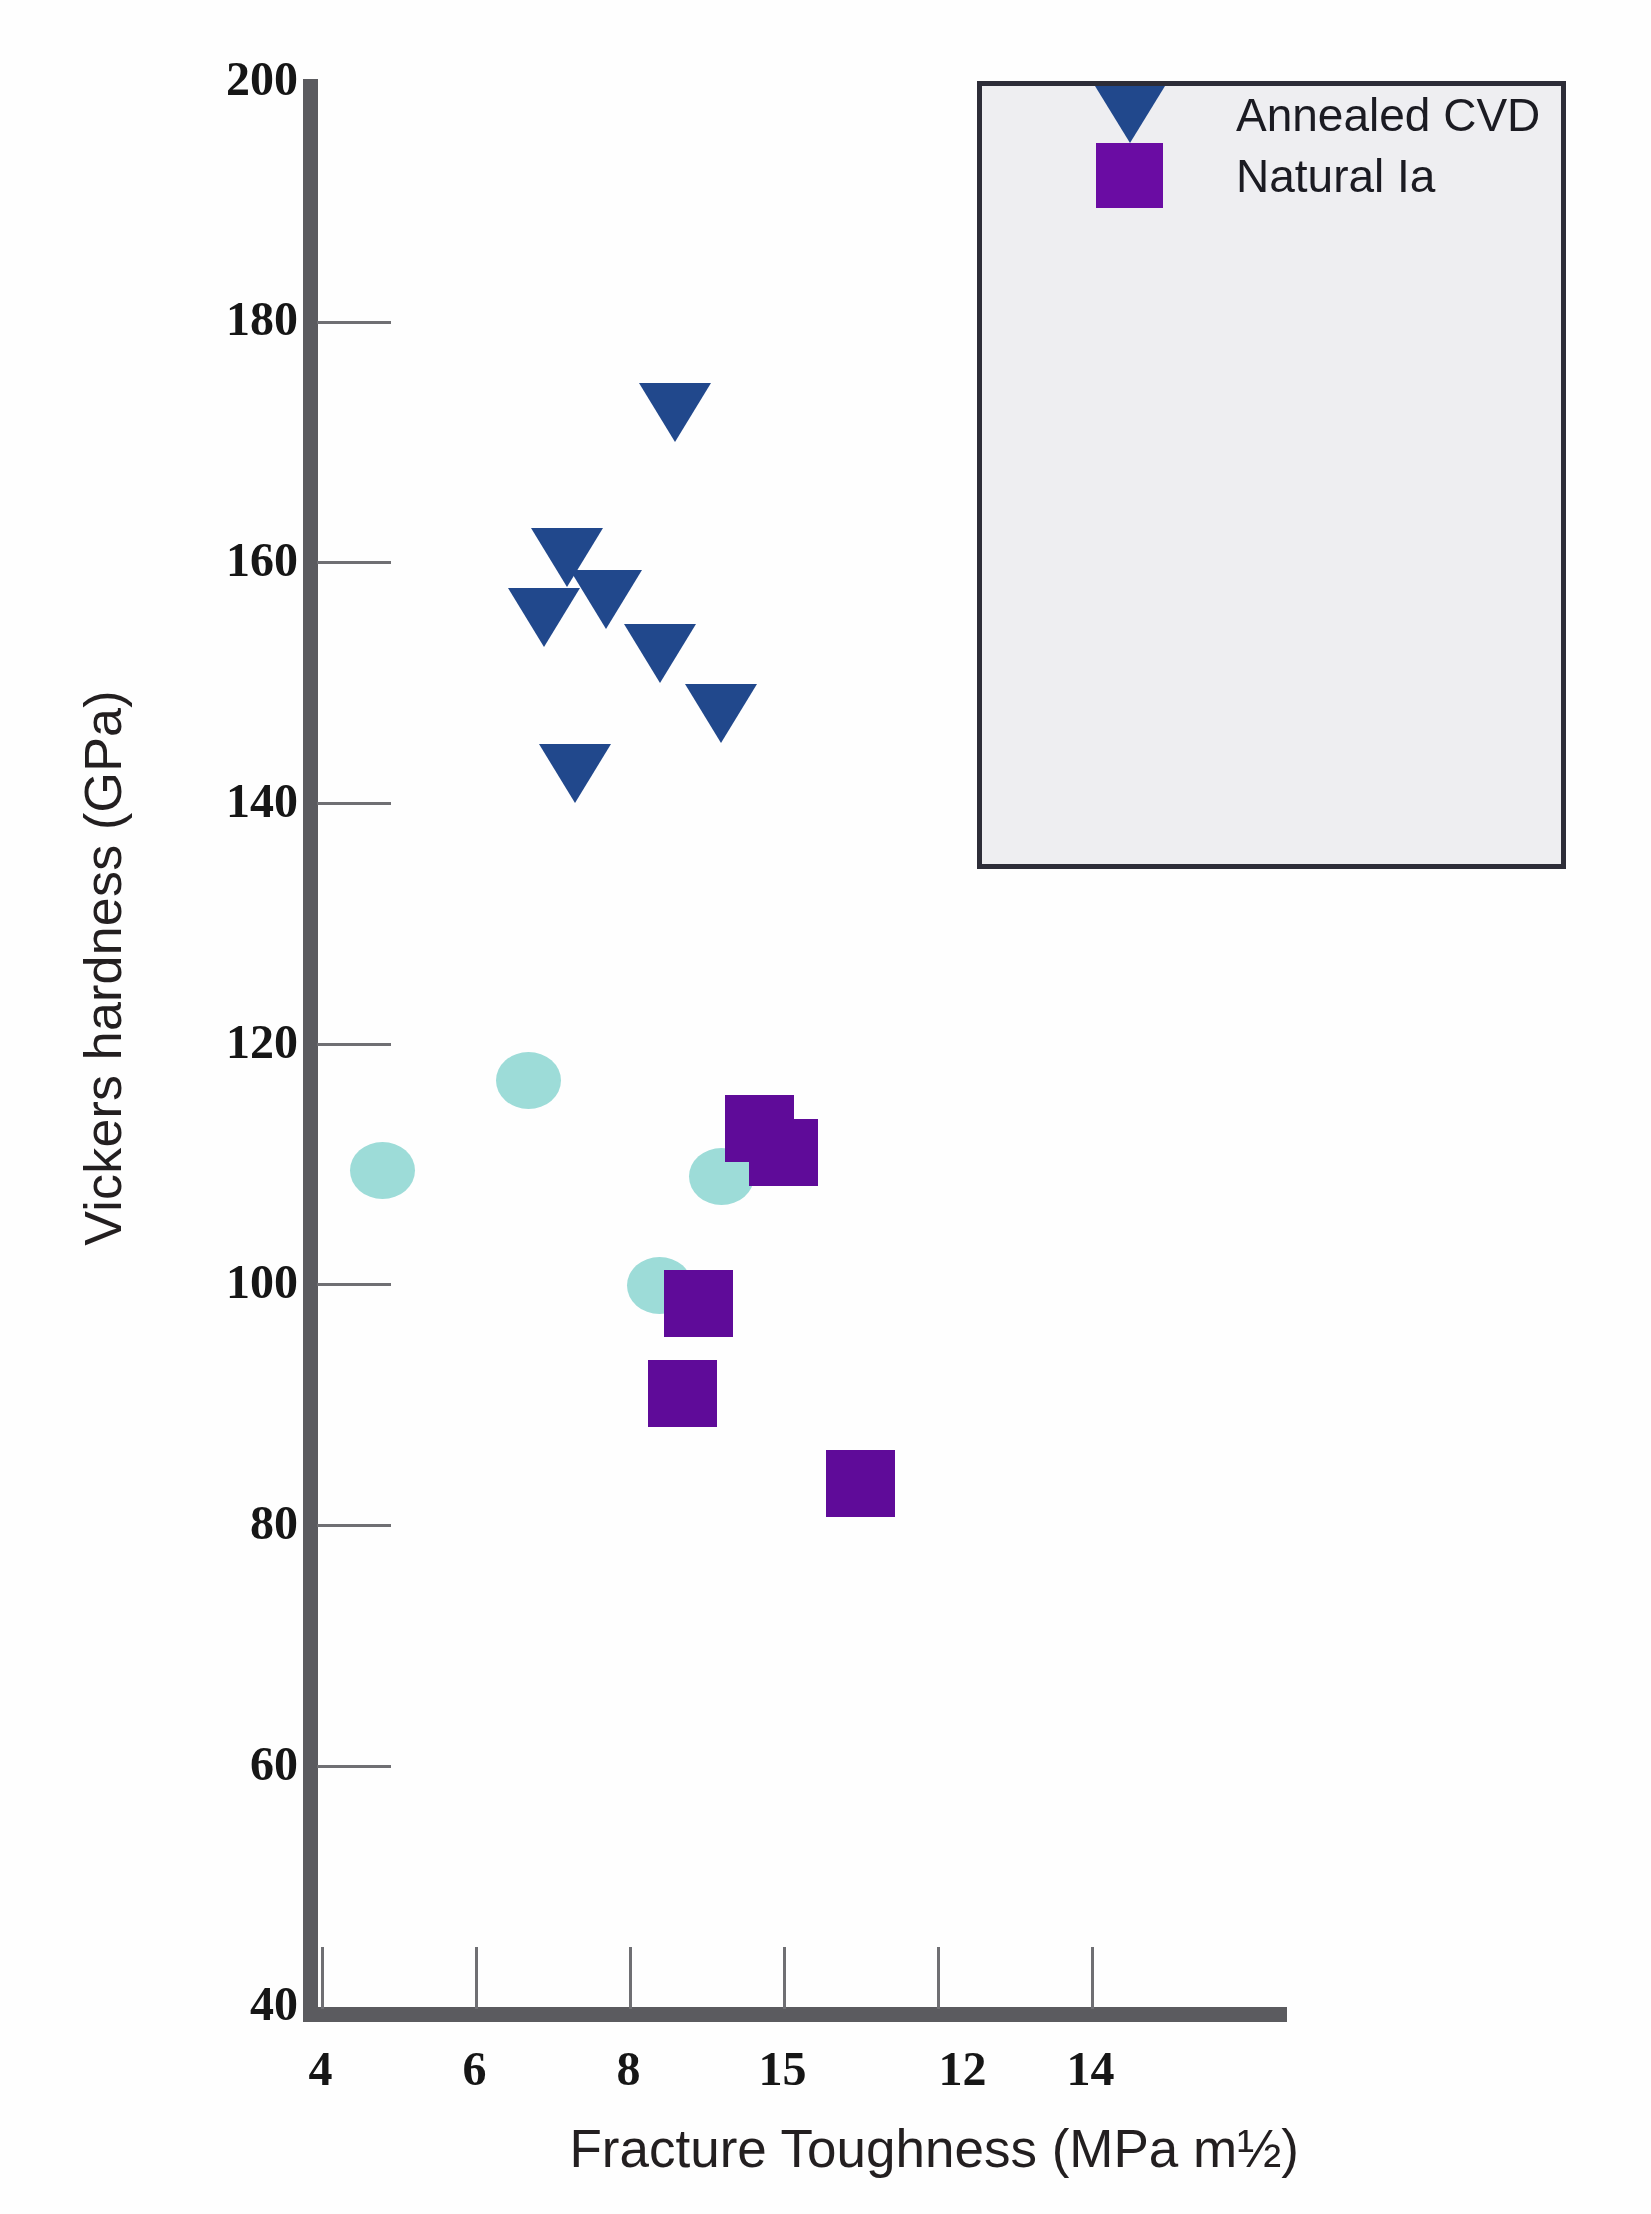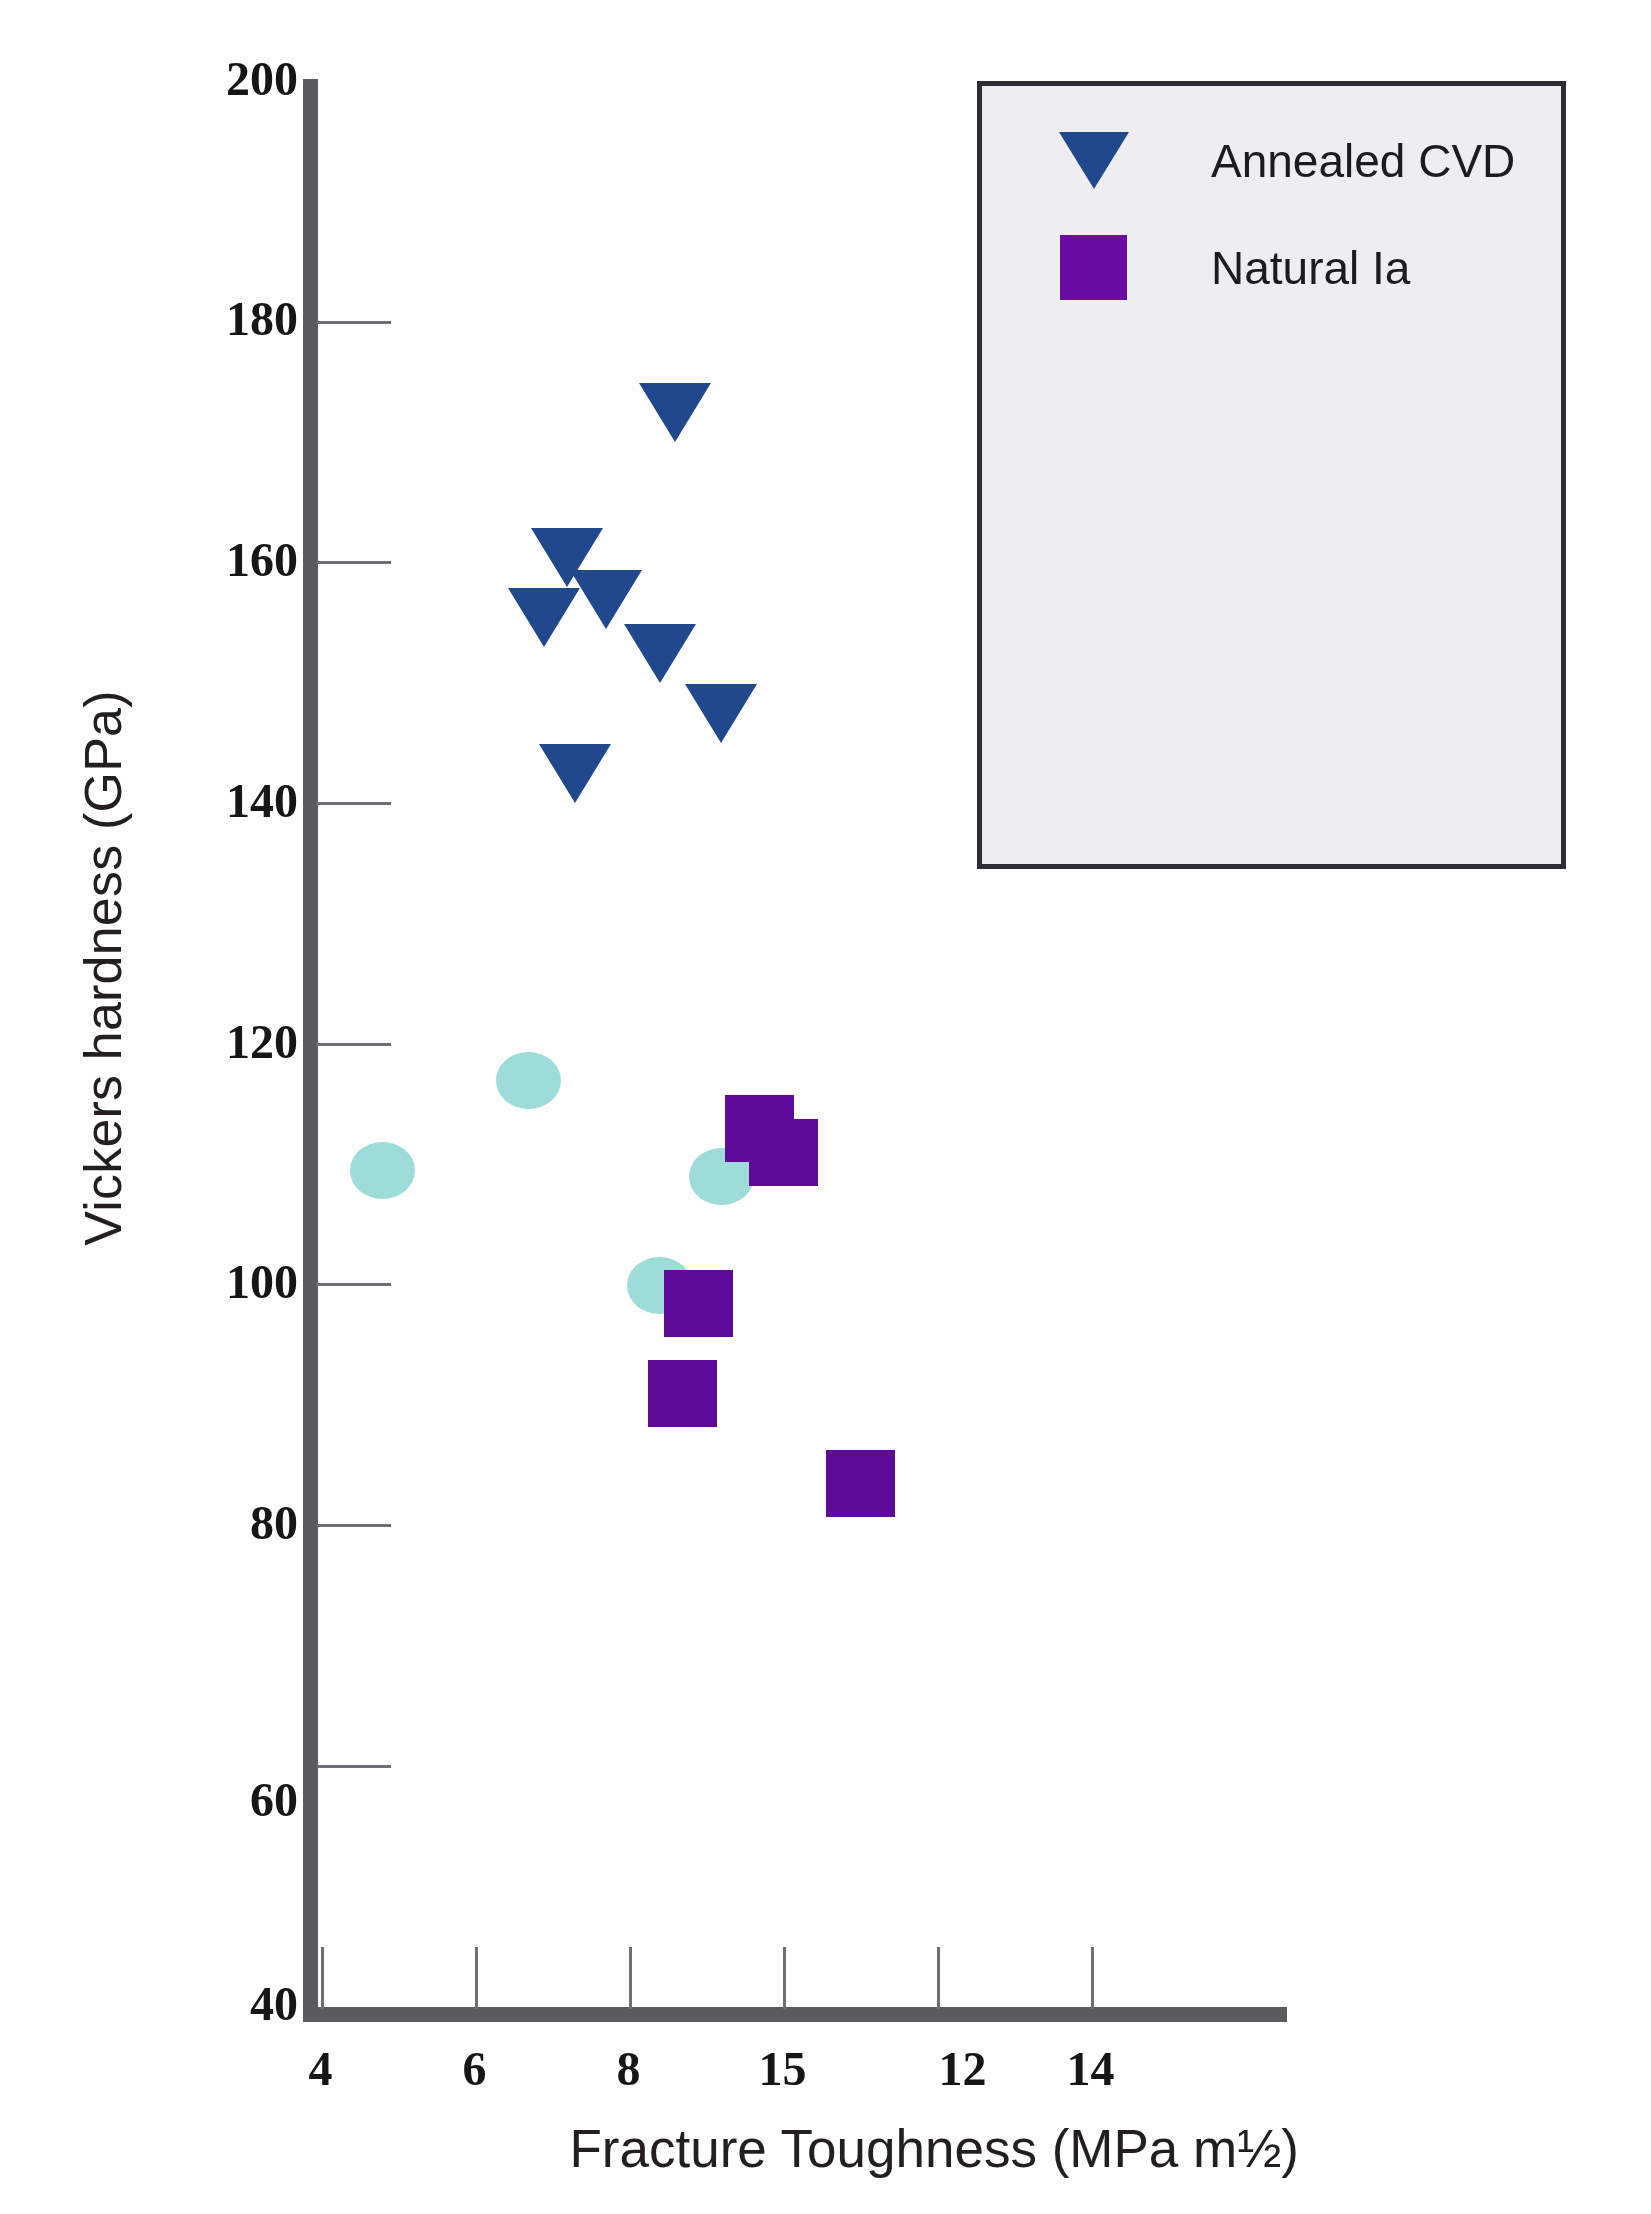--- a/index.html
+++ b/index.html
@@ -123,23 +123,21 @@
     margin-top: 40px;
     text-align: center;
     font-size: 52px;
     line-height: 1.13;
     color: #1b1b22;
     letter-spacing: 0.9px;
   }
   .legend-row {
     display: flex;
     align-items: center;
-    margin-top: 46px;
-    padding-left: 64px;
-    gap: 11px;
+    padding-left: 100px;
   }
   .legend-swatch {
     width: 95px;
     display: flex;
     justify-content: center;
     align-items: center;
   }
   .legend-label {
     margin-left: 59px;
     font-size: 46px;
@@ -182,21 +180,21 @@
       <div class="ytick-label" style="top: 532px;">160</div>
       <div class="ytick" style="top: 802px;"></div>
       <div class="ytick-label" style="top: 773px;">140</div>
       <div class="ytick" style="top: 1043px;"></div>
       <div class="ytick-label" style="top: 1014px;">120</div>
       <div class="ytick" style="top: 1283px;"></div>
       <div class="ytick-label" style="top: 1254px;">100</div>
       <div class="ytick" style="top: 1524px;"></div>
       <div class="ytick-label" style="top: 1495px;">80</div>
       <div class="ytick" style="top: 1765px;"></div>
-      <div class="ytick-label" style="top: 1772px;">60</div>
+      <div class="ytick-label" style="top: 1736px;">60</div>
       <div class="ytick-label" style="top: 1976px;">40</div>
     </div>
   <div id="xticks-layer">
       <div class="xtick" style="left: 321px;"></div>
       <div class="xtick-label" style="left: 321px;">4</div>
       <div class="xtick" style="left: 475px;"></div>
       <div class="xtick-label" style="left: 475px;">6</div>
       <div class="xtick" style="left: 629px;"></div>
       <div class="xtick-label" style="left: 629px;">8</div>
       <div class="xtick" style="left: 783px;"></div>

